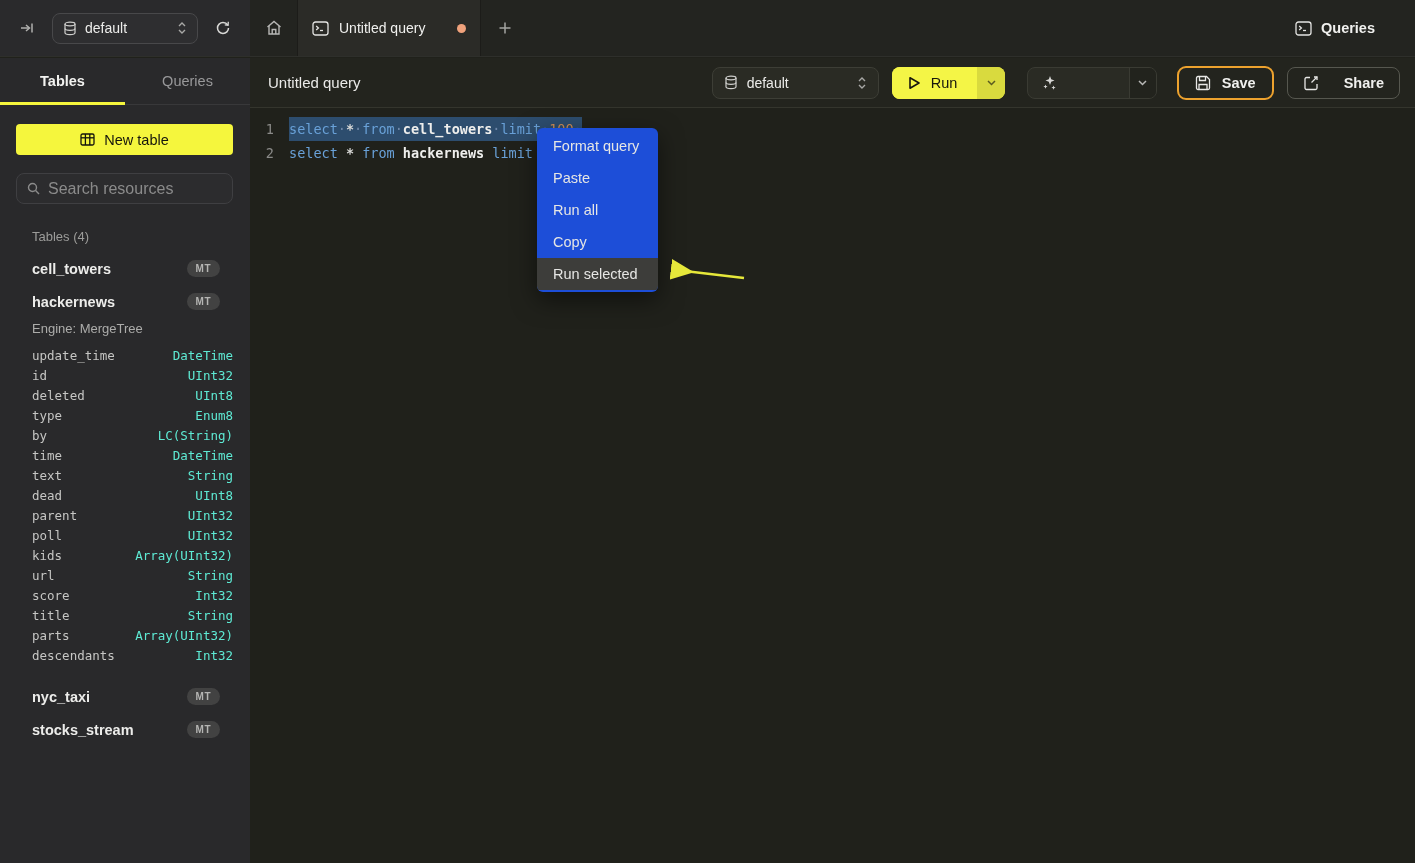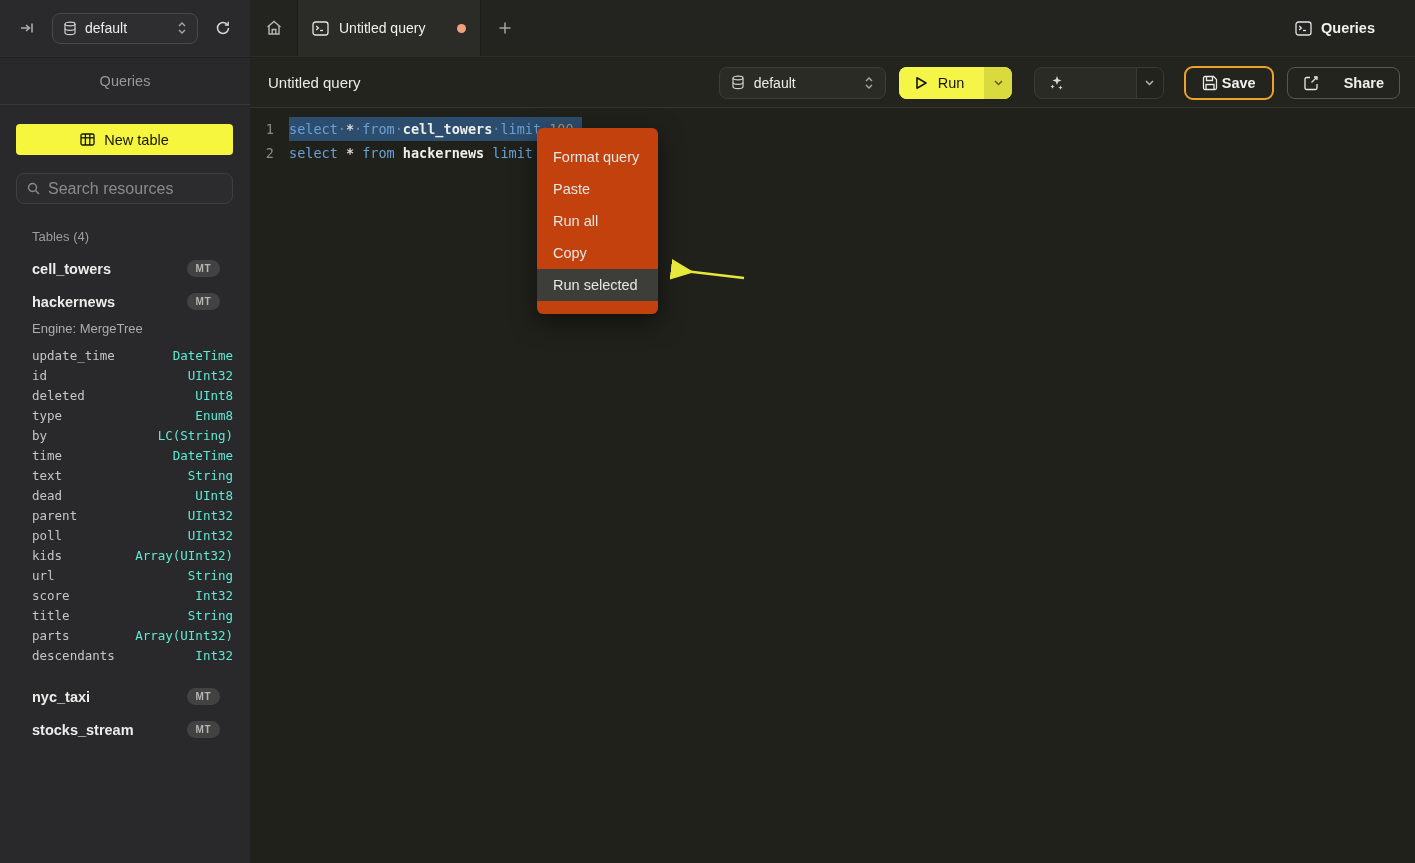--- a/index.html
+++ b/index.html
@@ -68,39 +68,39 @@
   .run-btn { height:32px; border-radius:8px; overflow:hidden; display:flex; cursor:pointer; border:none; padding:0; background:#f4f546; font-family:"Liberation Sans", sans-serif; }
   .run-main { display:flex; align-items:center; gap:10px; padding:0 20px 0 16px; background:#f4f546; }
   .run-main .lbl { font-size:14.5px; font-weight:500; color:#17170d; }
   .run-caret { width:28px; background:#d9da3e; display:flex; align-items:center; justify-content:center; }
 
   .sqlai-btn { height:32px; border:1px solid #3a3b33; border-radius:8px; overflow:hidden; display:flex; cursor:pointer; background:#2a2b24; padding:0; margin-left:9px; font-family:"Liberation Sans", sans-serif; }
   .sqlai-main { display:flex; align-items:center; gap:9px; padding:0 14px; }
   .sqlai-main .lbl { font-size:14.5px; font-weight:600; color:#eeeeec;margin-top:48px; }
   .sqlai-caret { width:27px; background:#22231d; border-left:1px solid #3a3b33; display:flex; align-items:center; justify-content:center; }
 
-  .save-btn { height:34px; border:2px solid #eda22e; border-radius:9px; background:transparent; display:flex; align-items:center; gap:4px; padding:0 16px; cursor:pointer; margin-left:7px; font-family:"Liberation Sans", sans-serif; }
+  .save-btn { height:34px; border:2px solid #eda22e; border-radius:9px; background:transparent; display:flex; align-items:center; gap:11px; padding:0 16px; cursor:pointer; margin-left:7px; font-family:"Liberation Sans", sans-serif; }
   .save-btn .lbl { font-size:14.5px; font-weight:600; color:#f0f0ee; }
   .share-btn { height:32px; border:1px solid #56574f; border-radius:8px; background:transparent; display:flex; align-items:center; gap:25px; padding:0 15px; cursor:pointer; font-family:"Liberation Sans", sans-serif; }
   .share-btn .lbl { font-size:14.5px; font-weight:600; color:#f0f0ee; }
 
   
   .editor { padding-top:9px; font-family:"DejaVu Sans Mono", monospace; font-size:13.5px; font-weight:500; }
   .ed-row { display:flex; height:24px; line-height:24px; }
   .ln { width:24px; text-align:right; color:#8a8a88; flex:0 0 24px; }
   .code { margin-left:15px; white-space:pre; }
   .sel { background:#2d4d6e; }
   .tok-kw { color:#69a1d8; }
   .tok-op { color:#dcdcda; font-weight:bold; }
   .tok-id { color:#eeeeec; font-weight:bold; }
   .tok-num { color:#cf8e56; }
   .tok-ws { color:#6e87a8; }
 
   
-  .menu { position:absolute; left:287px; top:70px; width:121px; background:#c2410c; border-radius:6px; overflow:hidden; box-shadow:0 8px 24px rgba(0,0,0,0.5); padding:13px 0; z-index:5; }
+  .menu { position:absolute; left:287px; top:70px; width:121px; background:#1d4ed8; border-radius:6px; overflow:hidden; box-shadow:0 8px 24px rgba(0,0,0,0.5); padding:2px 0; z-index:5; }
   .menu-item { height:32px; line-height:32px; padding:0 16px; font-size:14.5px; color:#e6e6e4; cursor:pointer; white-space:nowrap; }
   .menu-item.active { background:#3d3d3a; }
 
   .annot-arrow { position:absolute; left:410px; top:201px; z-index:6; pointer-events:none; }
 
   svg { display:block; }
 </style>
 </head>
 <body>
 
@@ -195,20 +195,21 @@
             </g>
           </svg>
       </span>
       <span class="lbl">Queries</span>
     </div>
   </div>
 </div>
 
 <div class="sidebar">
   <div class="side-tabs">
+    <div class="side-tab active">Tables</div>
     <div class="side-tab inactive">Queries</div>
   </div>
 
   <button class="newtable-btn">
     <span>
       <svg width="15" height="13" viewBox="0 0 15 13">
           <g stroke="#15150c" stroke-width="1.3" fill="none">
             <rect x="1" y="1" width="13" height="11" rx="1.5"></rect>
             <line x1="1" y1="4.8" x2="14" y2="4.8"></line>
             <line x1="5.4" y1="1" x2="5.4" y2="12"></line>

